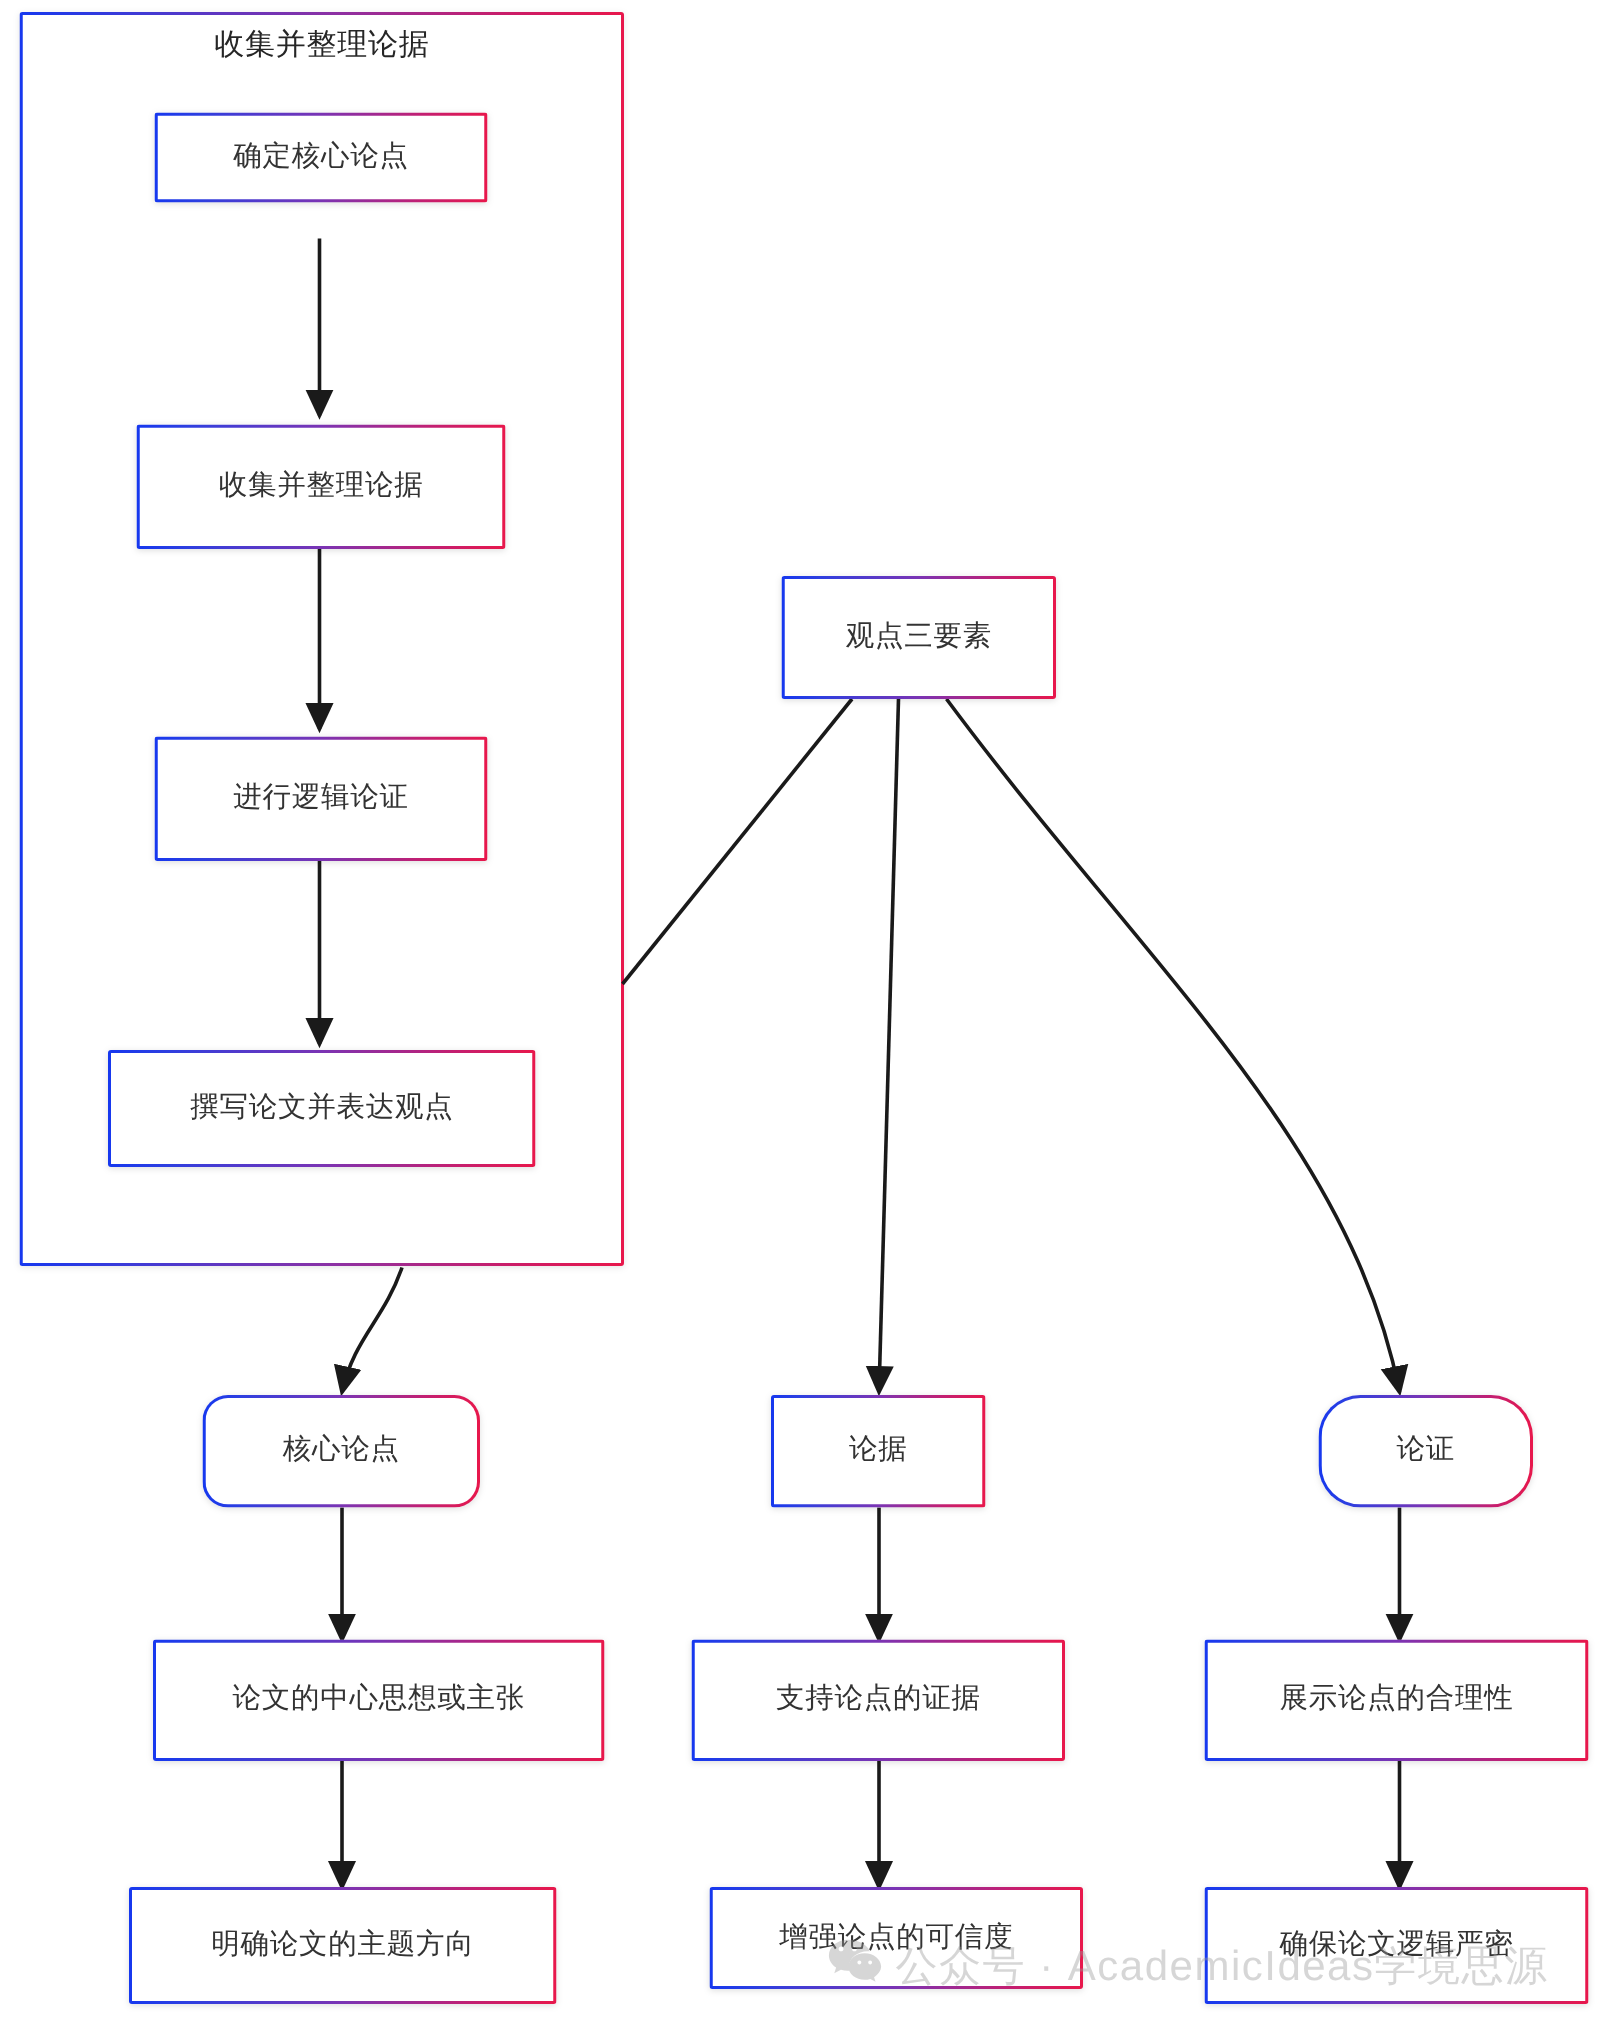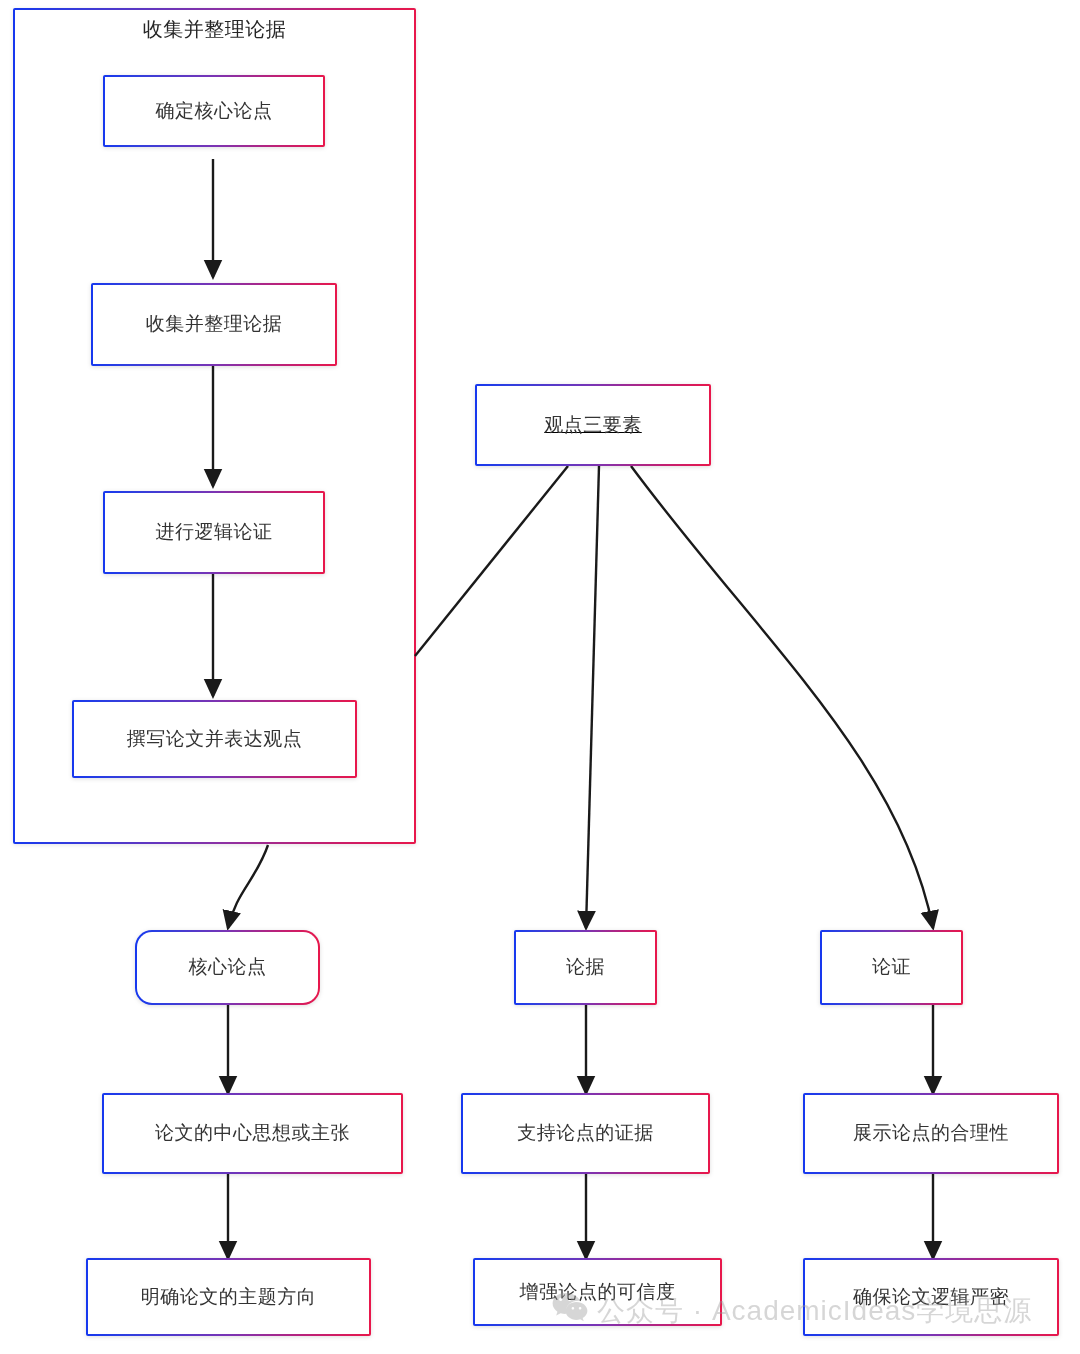--- a/index.html
+++ b/index.html
@@ -137,49 +137,49 @@
 
       <path d="M933,1005 L933,1093"></path>
       <path d="M933,1174 L933,1258"></path>
     </g>
 
     <g stroke="#1a1a1a" stroke-width="2.4" fill="none">
       <path d="M568,466 L415,656"></path>
     </g>
   </svg>
 
-  <div class="gbox" style="left:103px; top:75px; width:222px; height:72px;">
+  <div class="gbox" style="left:103px; top:75px; width:222px; height:60px;">
     <span class="lbl">确定核心论点</span>
   </div>
 
   <div class="gbox" style="left:91px; top:283px; width:246px; height:83px;text-align:center;">
     <span class="lbl">收集并整理论据</span>
   </div>
 
   <div class="gbox" style="left:103px; top:491px; width:222px; height:83px;">
     <span class="lbl">进行逻辑论证</span>
   </div>
 
   <div class="gbox" style="left:72px; top:700px; width:285px; height:78px;">
     <span class="lbl">撰写论文并表达观点</span>
   </div>
 
-  <div class="gbox" style="left:475px; top:384px; width:236px; height:82px;text-decoration:underline;">
+  <div class="gbox" style="left:521px; top:384px; width:183px; height:82px;">
     <span class="lbl">观点三要素</span>
   </div>
 
   <div class="gbox" style="left:135px; top:930px; width:185px; height:75px;border-radius:17px;">
     <span class="lbl">核心论点</span>
   </div>
 
   <div class="gbox" style="left:514px; top:930px; width:143px; height:75px;">
     <span class="lbl">论据</span>
   </div>
 
-  <div class="gbox" style="left:820px; top:930px; width:143px; height:75px;">
+  <div class="gbox" style="left:879px; top:930px; width:143px; height:75px;border-radius:28px;">
     <span class="lbl">论证</span>
   </div>
 
   <div class="gbox" style="left:78px; top:1093px; width:301px; height:81px;margin-left:24px;">
     <span class="lbl">论文的中心思想或主张</span>
   </div>
 
   <div class="gbox" style="left:461px; top:1093px; width:249px; height:81px;">
     <span class="lbl">支持论点的证据</span>
   </div>

